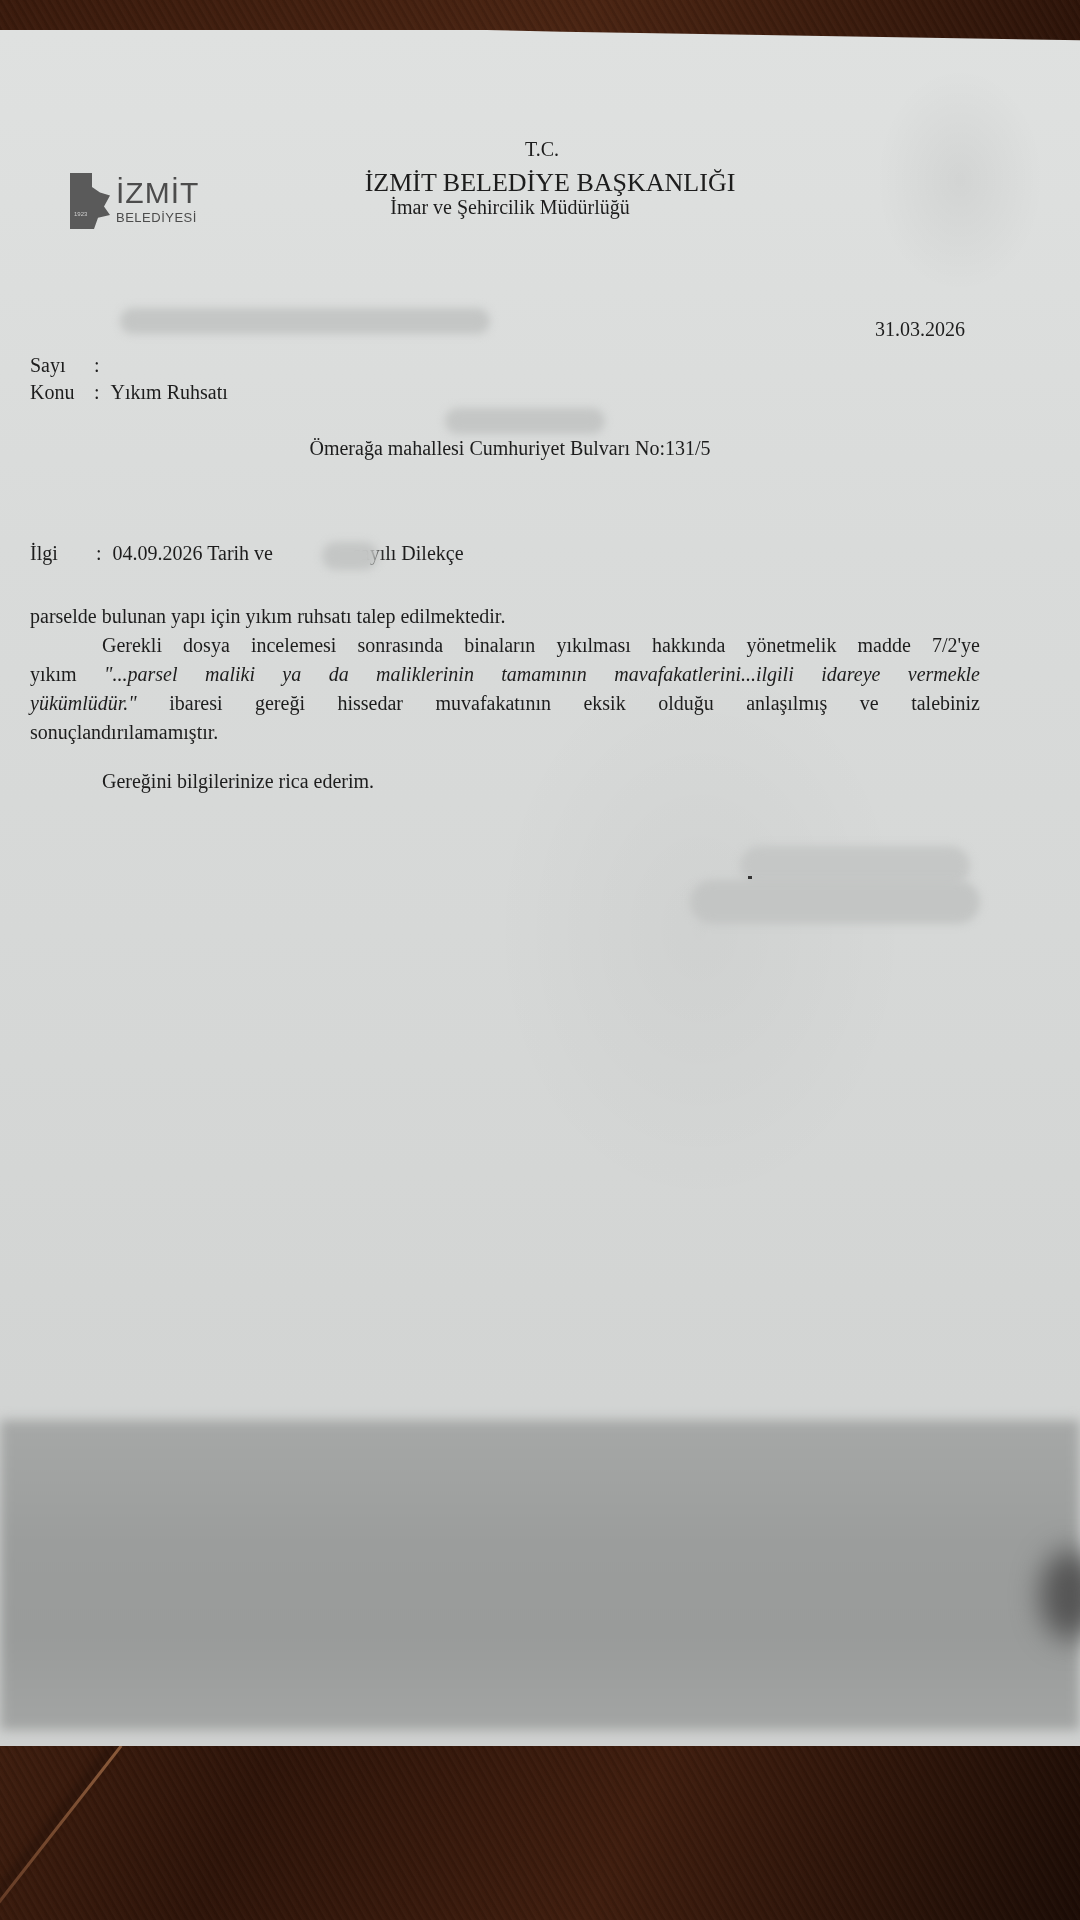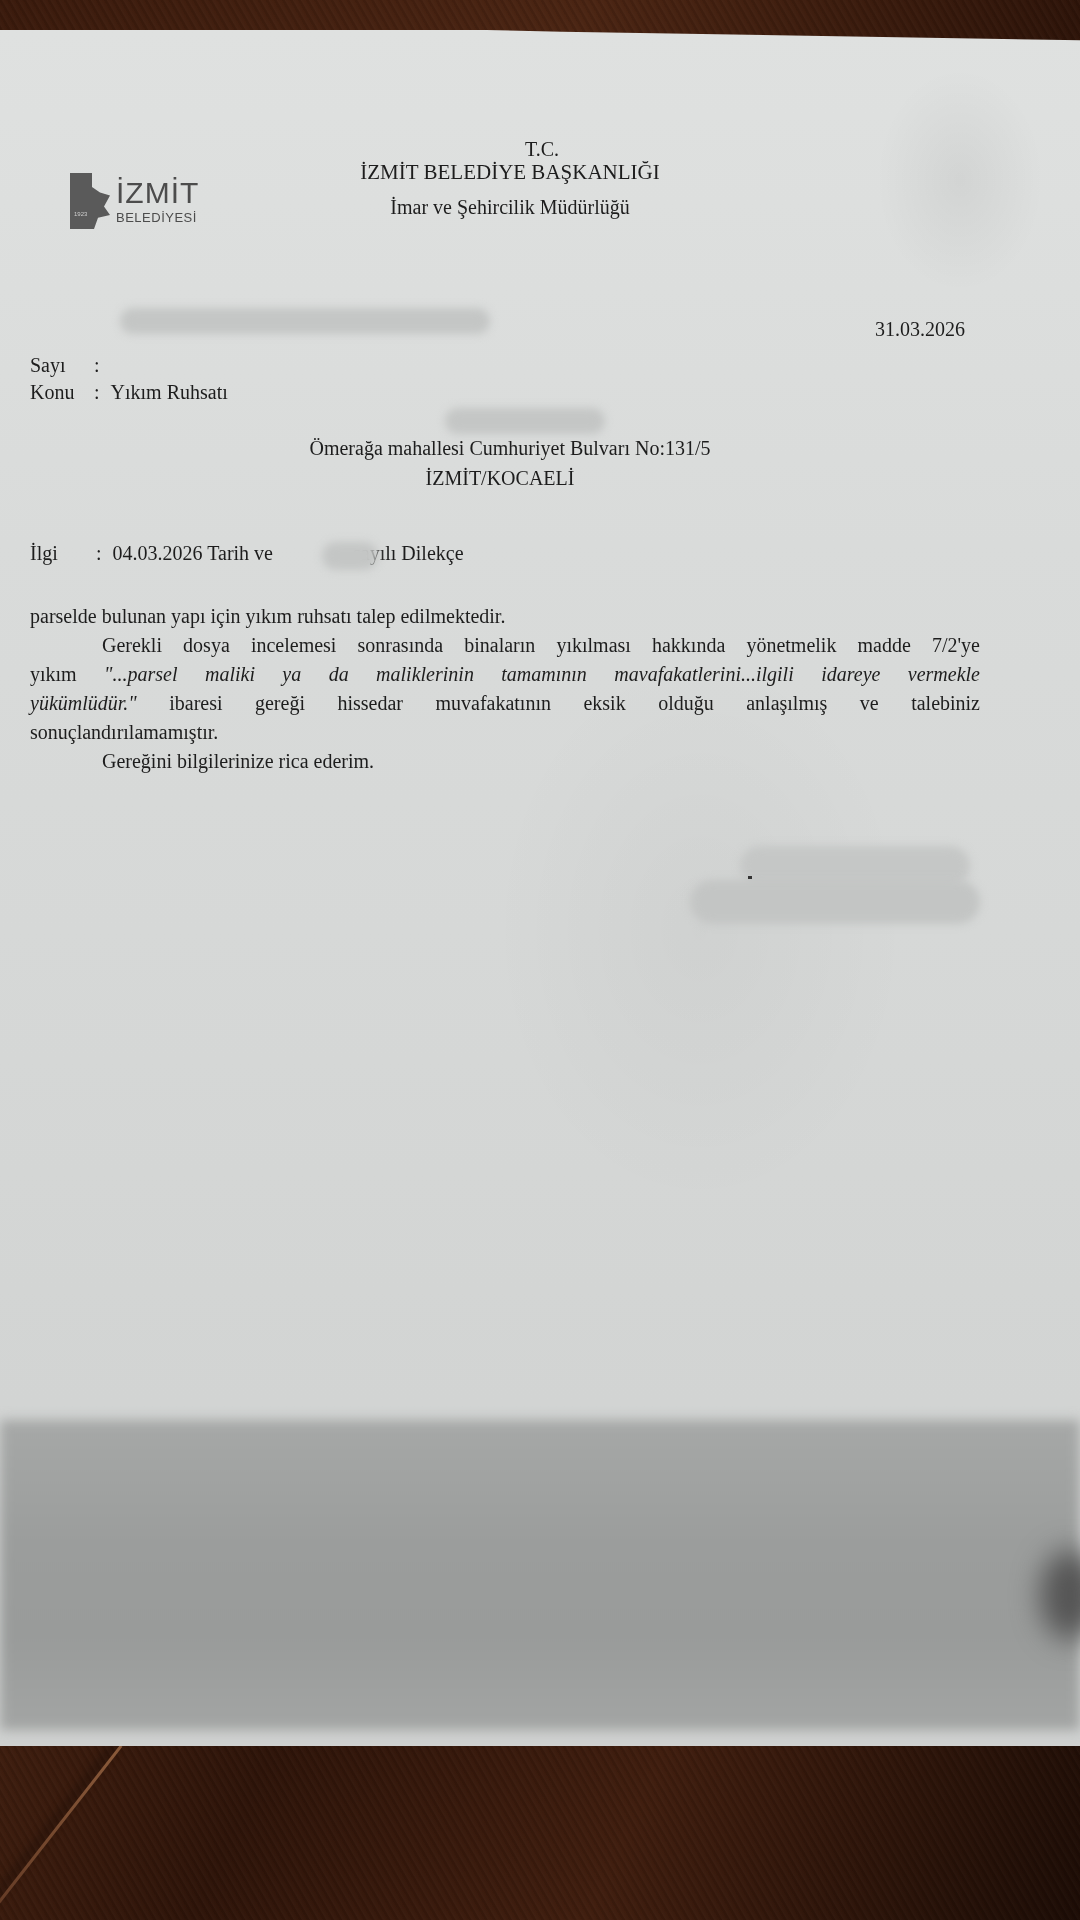--- a/index.html
+++ b/index.html
@@ -69,56 +69,55 @@
     <div class="logo-mark">
       <span>1923</span>
     </div>
     <div class="logo-text">
       <span class="big">İZMİT</span>
       <span class="small">BELEDİYESİ</span>
     </div>
   </div>
 
   <div class="txt center" style="left:0; width:1020px; top:108px;padding-left:32px;">T.C.</div>
-  <div class="txt center" style="left:0; width:1020px; top:130px; font-size:21px;">İZMİT BELEDİYE BAŞKANLIĞI</div>
+  <div class="txt center" style="left:0; width:1020px; top:138px; font-size:26px;padding-left:40px;">İZMİT BELEDİYE BAŞKANLIĞI</div>
   <div class="txt center" style="left:0; width:1020px; top:166px;">İmar ve Şehircilik Müdürlüğü</div>
 
   <div class="txt" style="left:30px; top:276px;">
     <span class="label-col">Sayı</span><span>:</span>
   </div>
   <div class="redact" style="left:120px; top:278px; width:370px; height:26px;"></div>
 
   <div class="txt" style="left:30px; top:303px;">
     <span class="label-col">Konu</span><span>:</span>
     <span style="margin-left:6px;">Yıkım Ruhsatı</span>
   </div>
 
   <div class="txt" style="left:875px; top:288px;">31.03.2026</div>
 
   <div class="redact" style="left:445px; top:378px; width:160px; height:26px;"></div>
   <div class="txt center" style="left:0; width:1020px; top:407px;">Ömerağa mahallesi Cumhuriyet Bulvarı No:131/5</div>
-  <div class="txt center" style="left:0; width:1000px; top:437px;">İZMİT/KOCAELİ</div>
 
   <div class="txt" style="left:30px; top:512px;">
     <span style="display:inline-block; width:66px;font-family:Liberation Serif, serif;">İlgi</span><span>:</span>
-    <span style="margin-left:6px;">04.03.2026 Tarih ve</span>
+    <span style="margin-left:6px;">04.09.2026 Tarih ve</span>
     <span style="display:inline-block; width:70px;"></span>
     <span>sayılı Dilekçe</span>
   </div>
   <div class="redact" style="left:322px; top:512px; width:56px; height:28px;"></div>
 
   <div class="para" style="top:572px;">
     <span class="line last">parselde bulunan yapı için yıkım ruhsatı talep edilmektedir.</span>
 
     <span class="line" style="padding-left:72px;">Gerekli dosya incelemesi sonrasında binaların yıkılması hakkında yönetmelik madde 7/2'ye</span>
     <span class="line"><span>yıkım </span><em>"...parsel maliki ya da maliklerinin tamamının mavafakatlerini...ilgili idareye vermekle</em></span>
     <span class="line"><em>yükümlüdür."</em><span> ibaresi gereği hissedar muvafakatının eksik olduğu anlaşılmış ve talebiniz</span></span>
     <span class="line last">sonuçlandırılamamıştır.</span>
 
-    <span class="line last" style="padding-left:72px;">Gereğini bilgilerinize rica ederim.</span>
+    <span class="line last" style="padding-left:72px;margin-top:20px;">Gereğini bilgilerinize rica ederim.</span>
   </div>
 
   <div class="redact" style="left:740px; top:816px; width:230px; height:40px; background:#c5c7c6;"></div>
   <div class="redact" style="left:690px; top:850px; width:290px; height:44px; background:#c3c5c4;"></div>
   <div style="position:absolute; left:748px; top:846px; width:4px; height:3px; background:#333;"></div>
 
   <div style="position:absolute; left:0; top:1390px; width:1080px; height:310px; background: linear-gradient(180deg, #a6a8a7 0%, #9b9d9c 40%, #999b9a 70%, #a3a5a4 100%); filter: blur(6px);"></div>
   <div style="position:absolute; left:1040px; top:1520px; width:60px; height:90px; background:#555; filter: blur(14px); border-radius:50%;"></div>
 </div>
 

